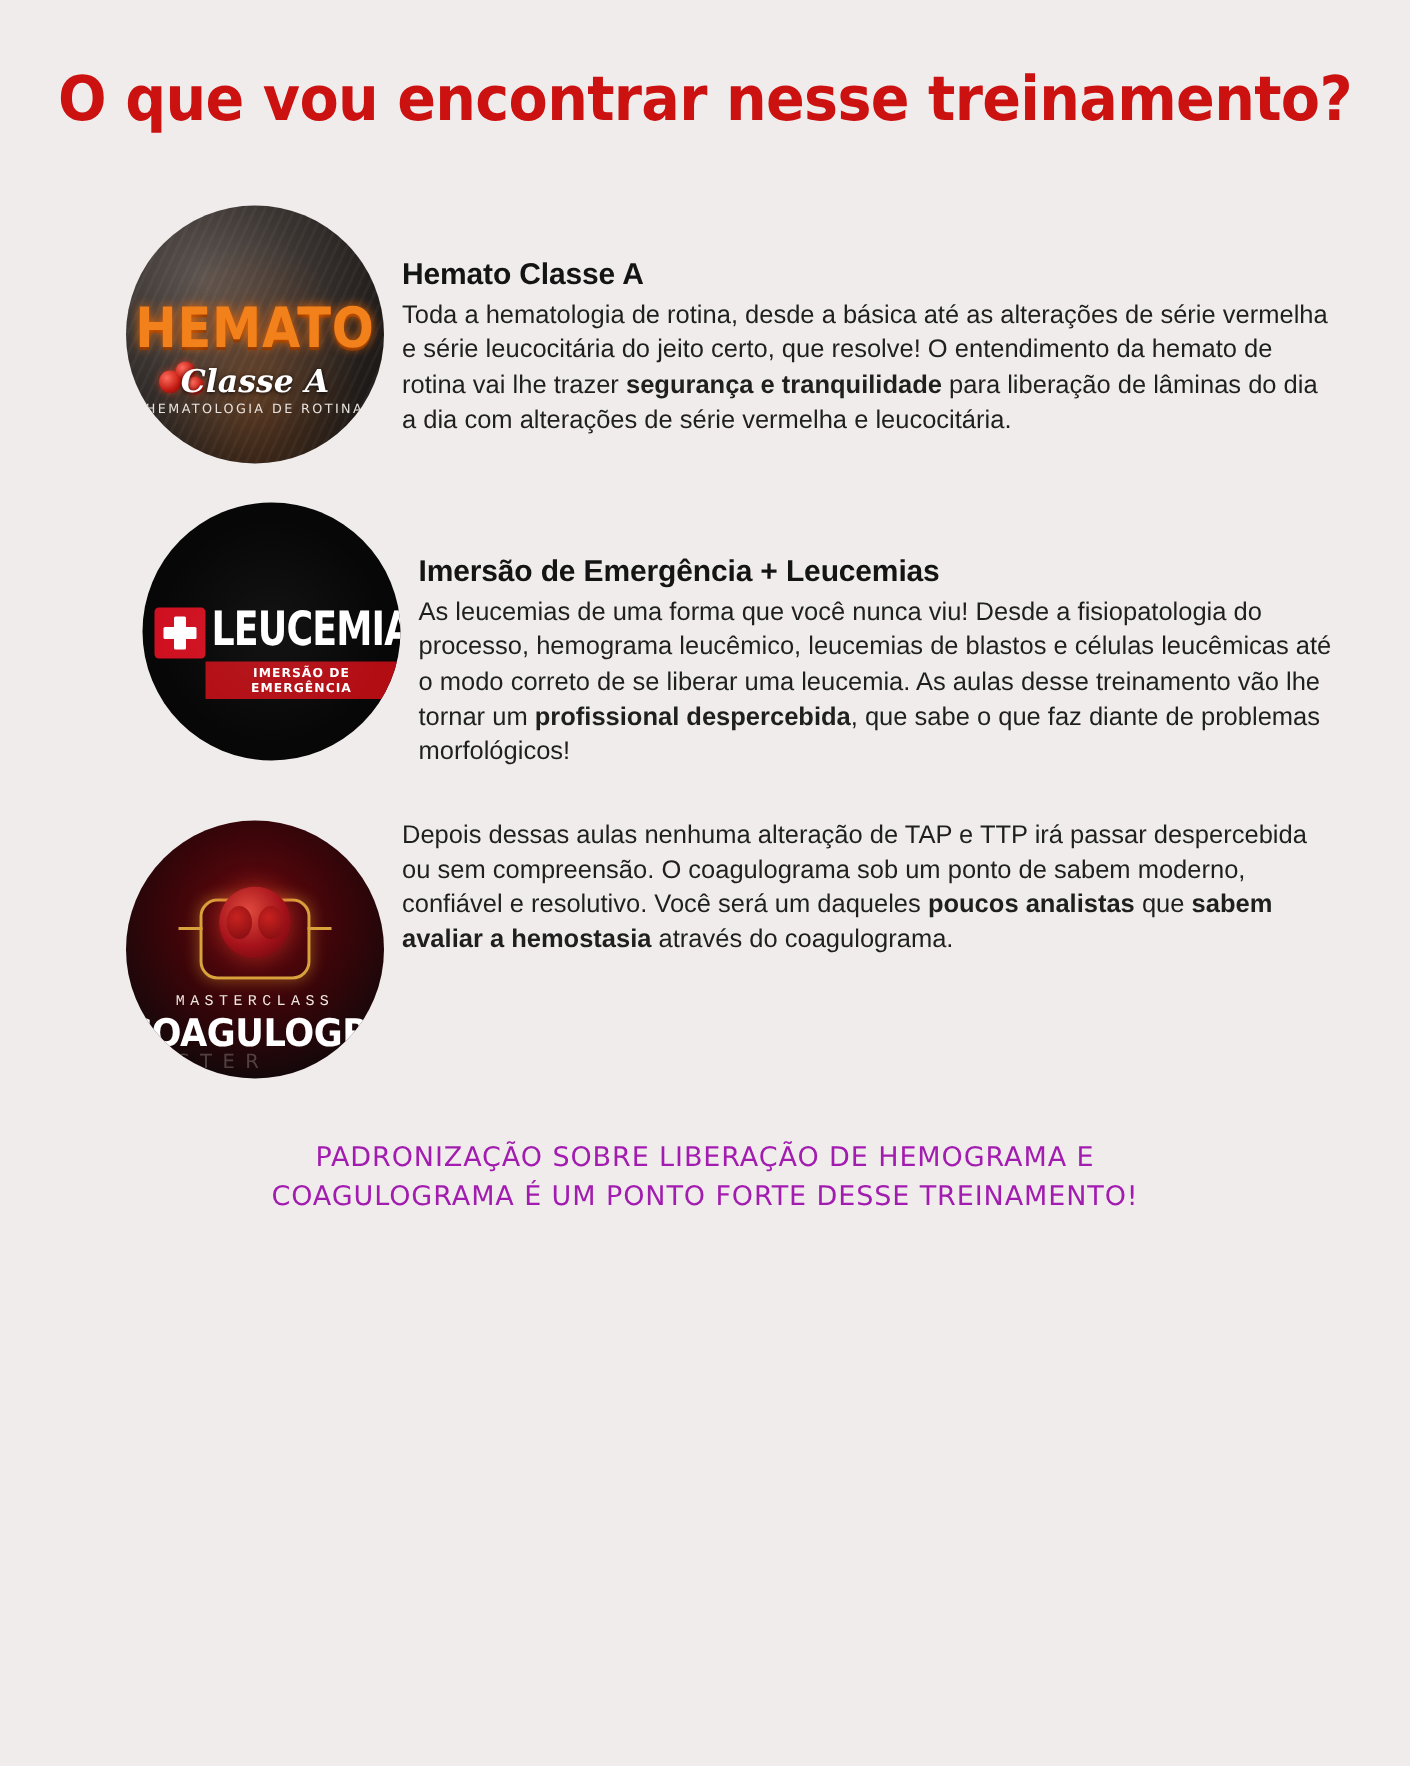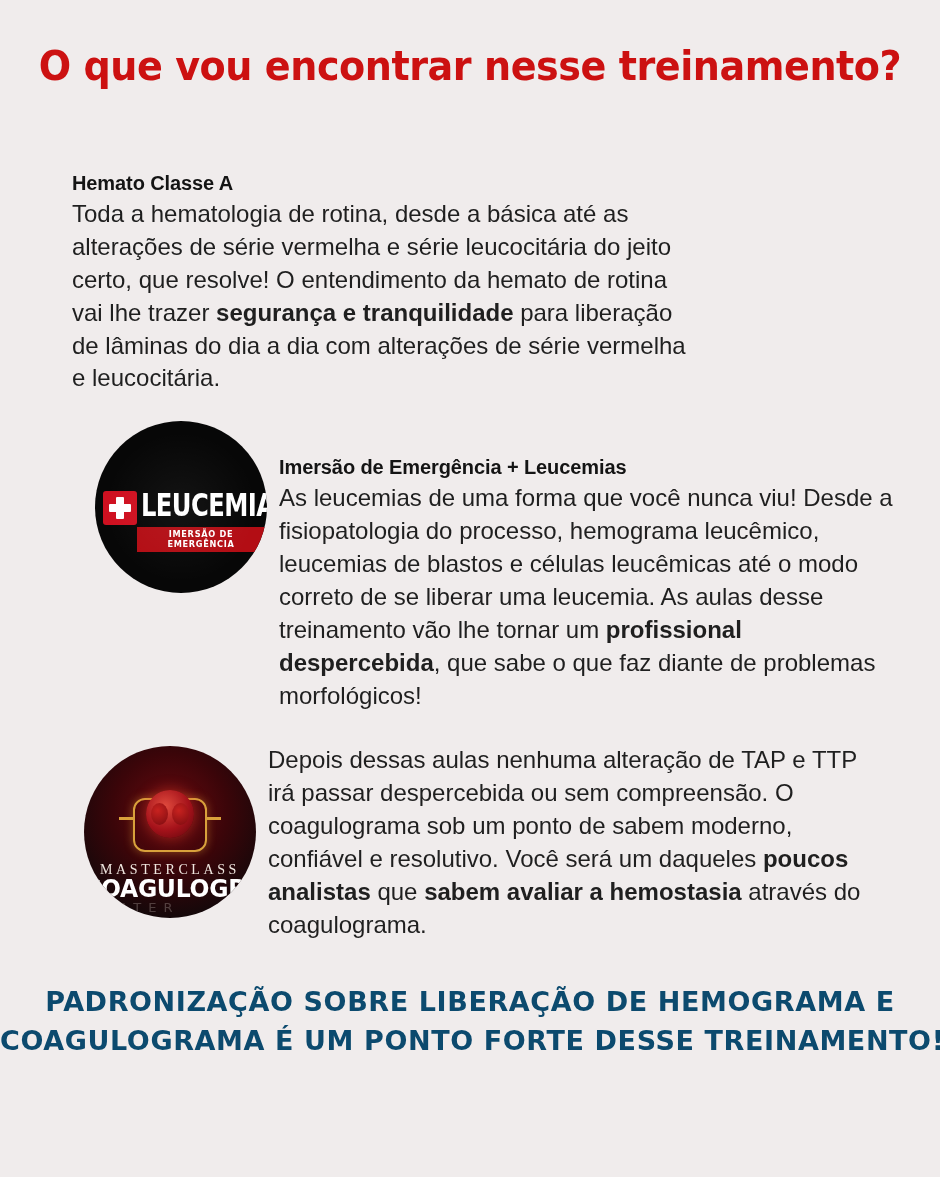--- a/index.html
+++ b/index.html
@@ -84,44 +84,44 @@
   .block-title {
     font-family: Liberation Sans, sans-serif;
     font-weight: bold;
     font-size: 20px;
     letter-spacing: -0.1px;
     color: #141414;
     margin-bottom: 3px;
     margin-top: 37px;
   }
   .block-body {
-    font-size: 24px;
+    font-size: 17px;
     line-height: 1.37;
     color: #1f1f1f;
     font-family: "Liberation Sans", sans-serif;
   }
   .block-body b {
     font-weight: bold;
   }
 
   
   .block-1 { margin-top: 4px; }
   .block-2 { margin-top: 22px; justify-content: center; }
   .block-3 { margin-top: 30px; }
 
   
   .footer {
     margin: 40px 0 0 0;
     text-align: center;
     font-family: "DejaVu Sans", sans-serif;
-    font-weight: bold;
-    font-size: 27px;
+    font-weight: normal;
+    font-size: 18px;
     letter-spacing: 0.6px;
     line-height: 1.45;
-    color: #0c4a6e;
+    color: #a21caf;
   }
   .footer .line { white-space: nowrap; }
 
   
   .t1 {
     background:
       radial-gradient(circle at 30% 28%, #5c5450 0%, #3a3431 38%, #201c1a 70%, #151211 100%);
   }
   .t1::before {
     content: "";
@@ -271,22 +271,22 @@
     border-radius: 50%;
     background: radial-gradient(circle at 40% 34%, #c8221f 0%, #7d0b10 100%);
     top: 13px;
   }
   .t3-cell::before { left: 5px; }
   .t3-cell::after  { right: 5px; }
   .t3-master {
     position: absolute;
     left: 0; right: 0; top: 116px;
     text-align: center;
-    font-family: Liberation Serif, serif;
-    font-size: 14px;
+    font-family: Liberation Mono, monospace;
+    font-size: 10px;
     letter-spacing: 3.6px;
     color: #efe6df;
   }
   .t3-coag {
     position: absolute;
     left: 0; right: 0; top: 128px;
     text-align: center;
     font-family: "DejaVu Sans", sans-serif;
     font-weight: bold;
     font-size: 23.5px;
@@ -307,20 +307,32 @@
 <body>
 
 <div class="page">
 
   <h1 class="headline">O que vou encontrar nesse treinamento?</h1>
 
 
   <div class="blocks">
 
     <div class="block block-1">
+      <div class="thumb-wrap">
+        <div class="thumb t1">
+          <div class="t1-cells">
+              <i></i>
+              <i></i>
+              <i></i>
+            </div>
+          <div class="t1-hemato">HEMATO</div>
+          <div class="t1-classe">Classe A</div>
+          <div class="t1-sub">HEMATOLOGIA DE ROTINA</div>
+        </div>
+      </div>
       <div class="block-text">
         <div class="block-title">Hemato Classe A</div>
         <div class="block-body"><span>Toda a hematologia de rotina, desde a básica até as alterações de série vermelha e série leucocitária do jeito certo, que resolve! O entendimento da hemato de rotina vai lhe trazer </span><b>segurança e tranquilidade</b><span> para liberação de lâminas do dia a dia com alterações de série vermelha e leucocitária.</span></div>
       </div>
     </div>
 
     <div class="block block-2">
       <div class="thumb-wrap">
         <div class="thumb t2">
           <div class="t2-cross"></div>

